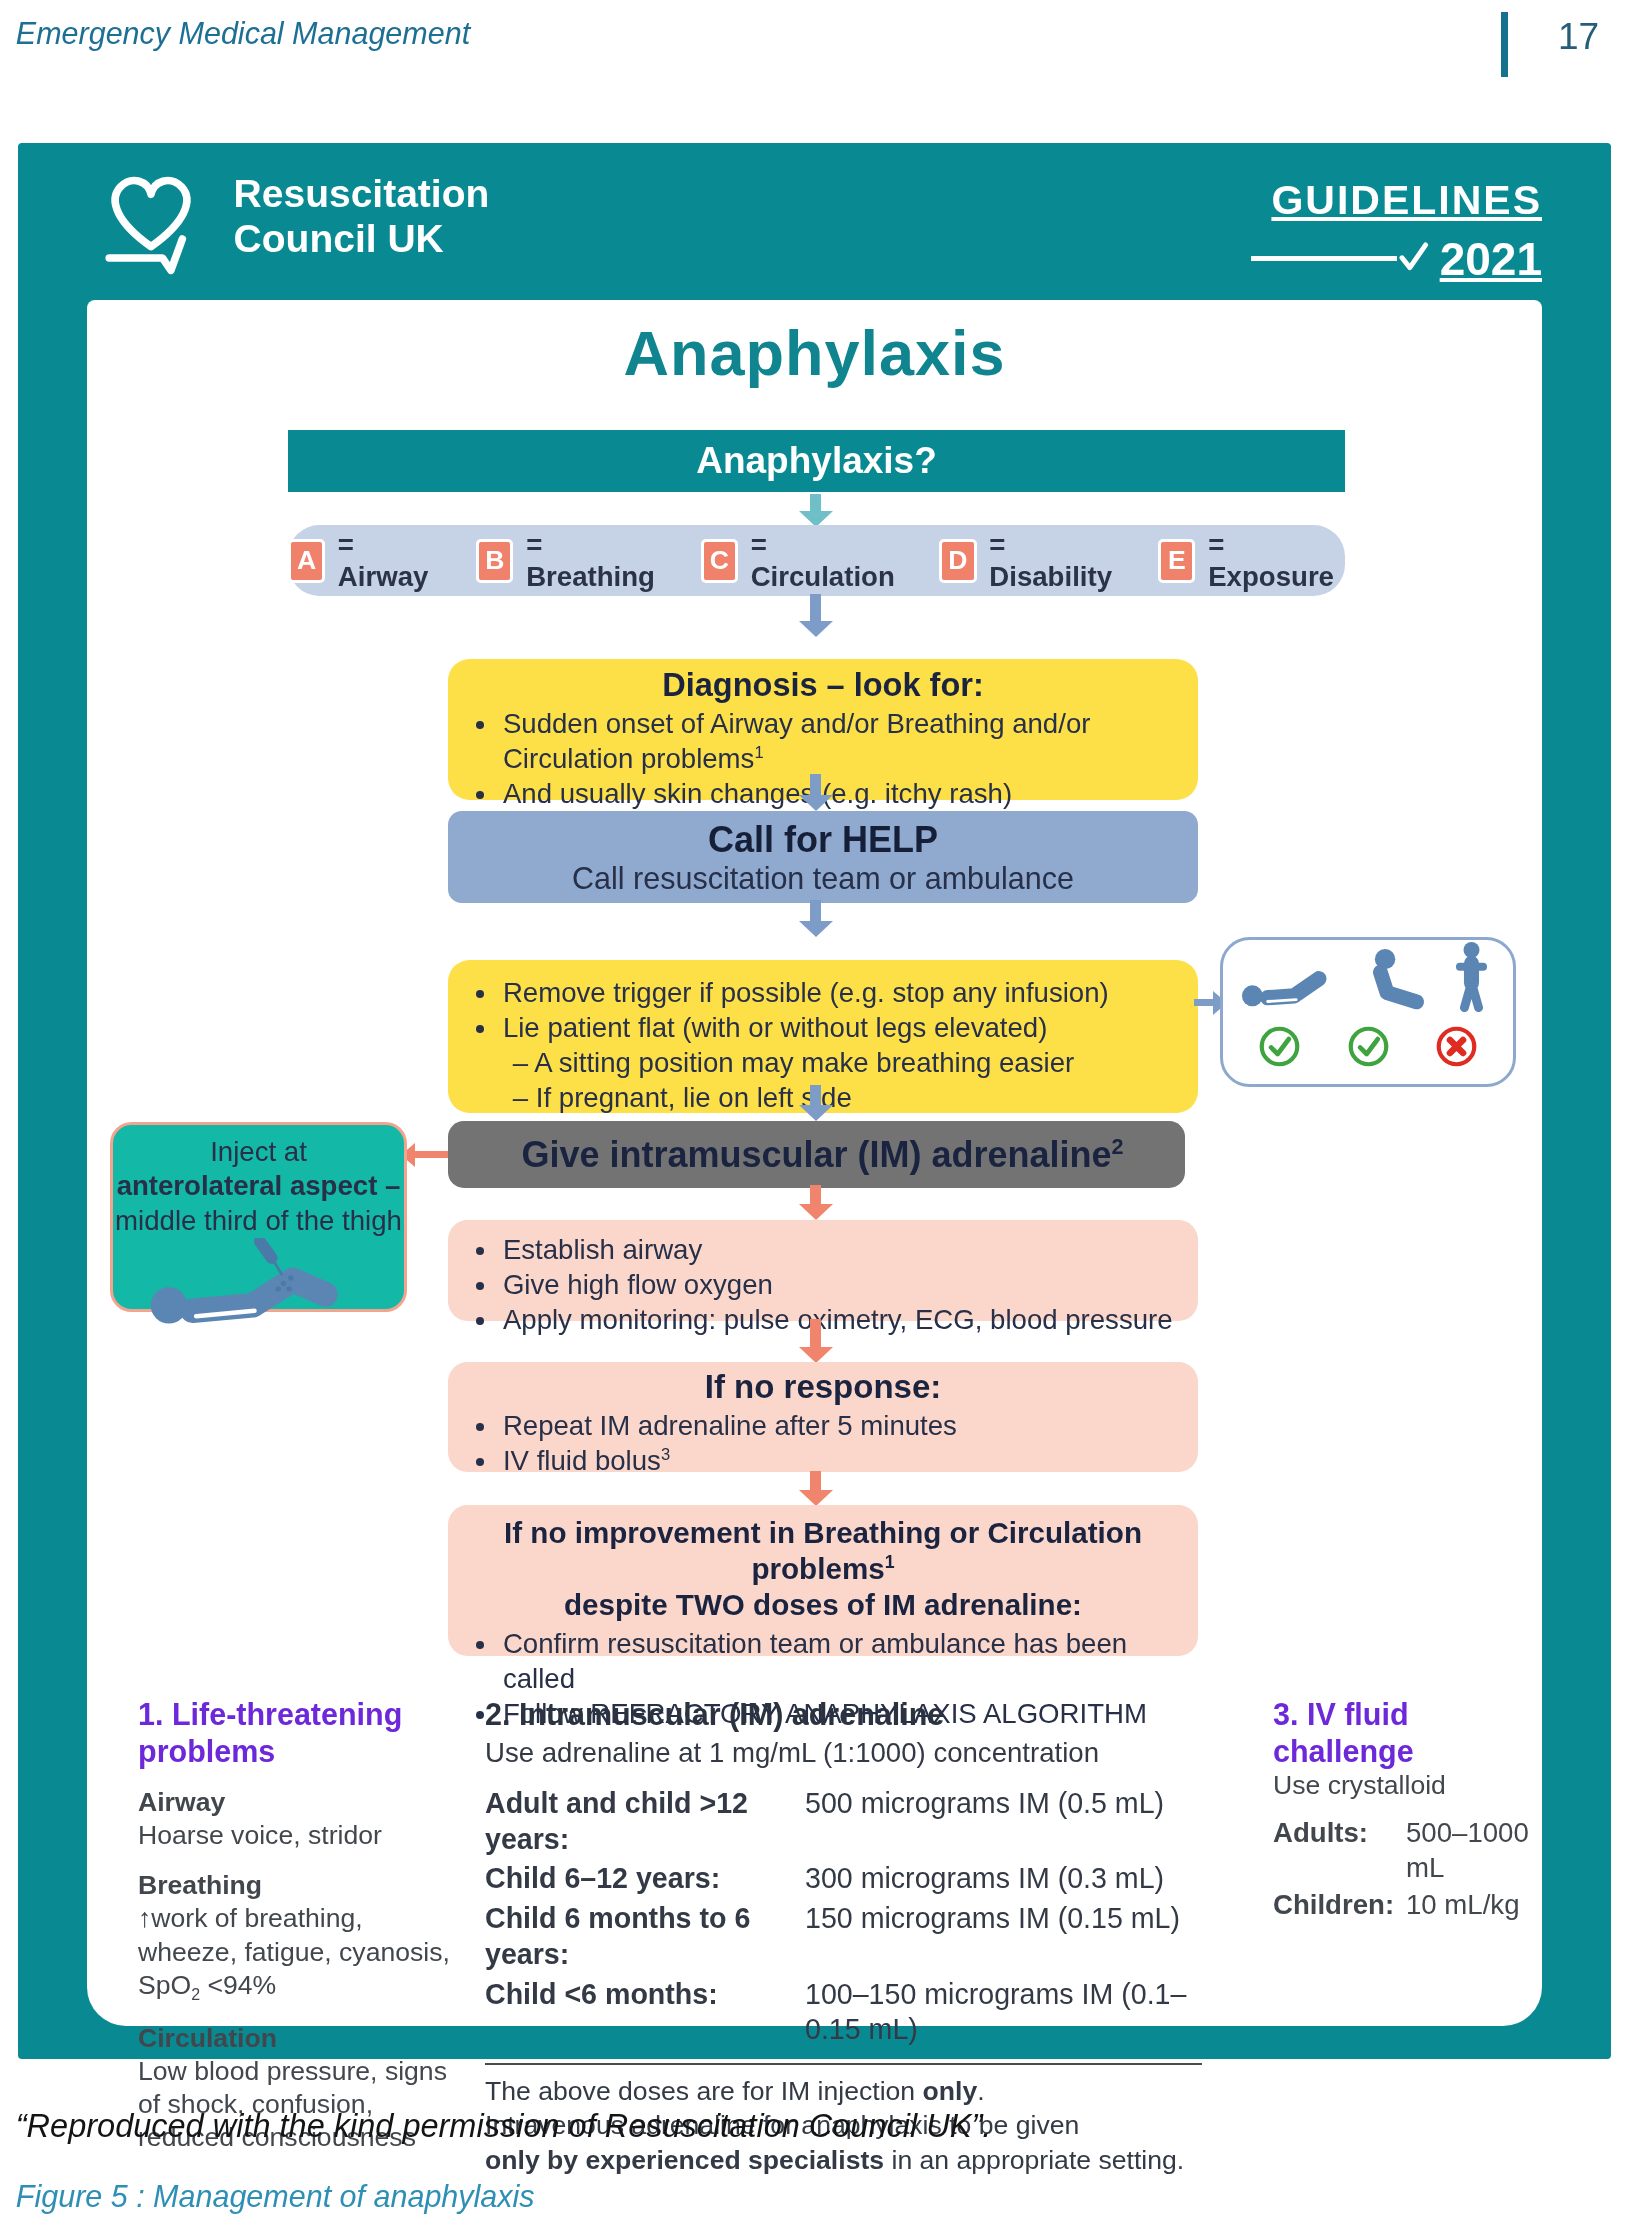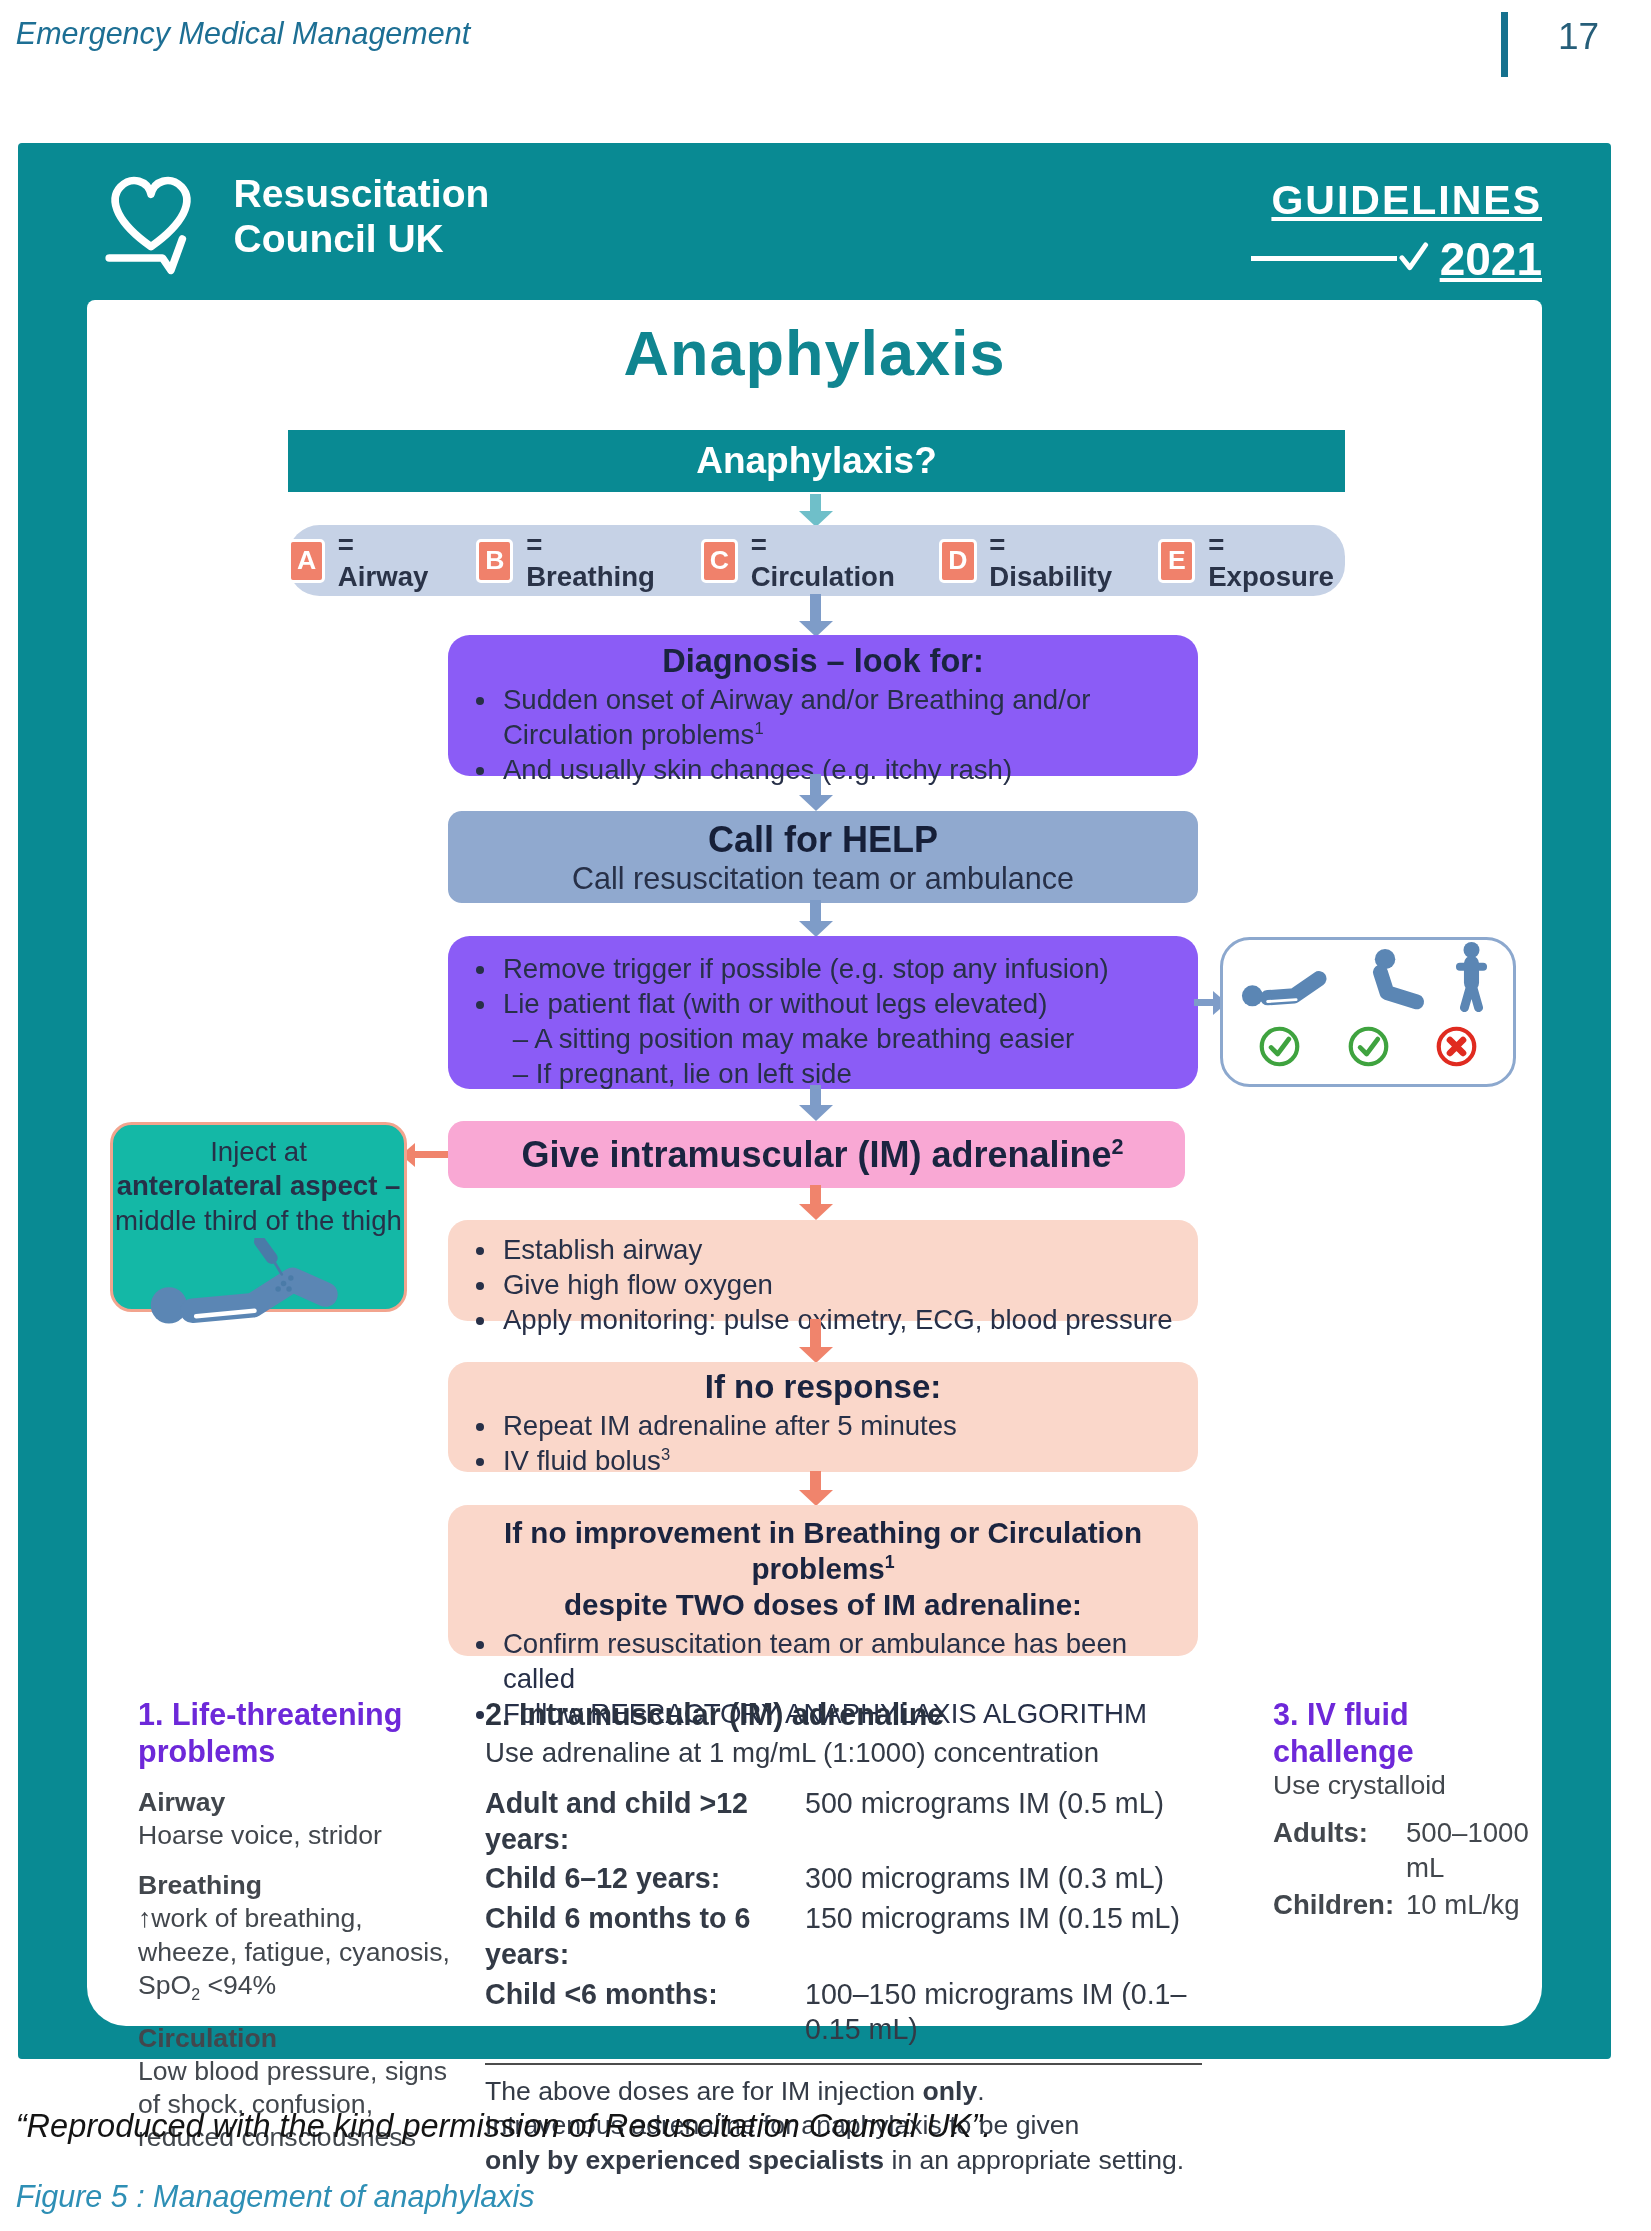--- a/index.html
+++ b/index.html
@@ -47,21 +47,21 @@
   .arrow-h.left .shaft { background:#f0846c; }
 
   .legend { left:288px; top:525px; width:1057px; height:71px; background:#c6d2e6;
     border-radius:31.5px; display:flex; align-items:center; justify-content:center; gap:35px; }
   .leg-item { display:flex; align-items:center; gap:12.8px; }
   .chip { width:40px; height:44px; background:#f0816b; border:3px solid #fff; border-radius:4.9px;
     display:flex; align-items:center; justify-content:center; color:#fff; font-size:26.6px; font-weight:bold; }
   .leg-label { font-size:27.6px; font-weight:600; color:#2a3348; }
 
   .fbox { border-radius:21.7px; color:#273048; }
-  .bx-blue { background:#8b5cf6; }
+  .bx-blue { background:#fde047;margin-top:24px; }
   .bx-pink { background:#fad7ca; }
   .bx-title { text-align:center; font-weight:bold; color:#1a2440; }
   .fbox ul { list-style:disc; padding-left:51px; margin-top:2px; }
   .fbox li { font-size:27.6px; line-height:1.27; padding-left:3.9px; }
   .subline { margin-left:9.9px; }
   sup { font-size:60%; } sub { font-size:60%; }
 
   .dx-box { left:448px; top:635px; width:750px; height:141px; padding-top:7.9px; }
   .dx-box .bx-title { font-size:32.5px; margin-bottom:2px; }
 
@@ -71,21 +71,21 @@
   .help-s { font-size:30.5px; color:#273048; }
 
   .rm-box { left:448px; top:936px; width:750px; height:153px; padding-top:12.8px; }
 
   .pos-box { left:1220px; top:937px; width:296px; height:150px; background:#fff;
     border:3.9px solid #8ca8ce; border-radius:29.6px; display:flex; flex-direction:column;
     padding:11.8px 17.7px 7.9px; }
   .pos-icons { display:flex; justify-content:space-between; align-items:flex-end; height:65px; }
   .pos-badges { display:flex; justify-content:space-between; margin-top:7.9px; padding:0 17.7px; }
 
-  .im-box { left:448px; top:1121px; width:737px; height:67px; background:#f9a8d4; border-radius:15.8px;
+  .im-box { left:448px; top:1121px; width:737px; height:67px; background:#737373; border-radius:15.8px;
     display:flex; align-items:center; justify-content:center;
     font-size:36px; font-weight:bold; color:#1a2440;padding-left:12px; }
 
   .inj-box { left:110px; top:1122px; width:297px; height:190px; background:#14b8a6;
     border:3.9px solid #f2a48e; border-radius:21.7px; text-align:center; padding-top:9.9px;
     font-size:27.6px; color:#273048; line-height:1.25; }
   .inj-bold { font-weight:bold; }
 
   .est-box { left:448px; top:1220px; width:750px; height:101px; padding-top:9.9px; border-radius:19.7px; }
   .nr-box { left:448px; top:1362px; width:750px; height:110px; padding-top:5.9px; border-radius:19.7px; }

